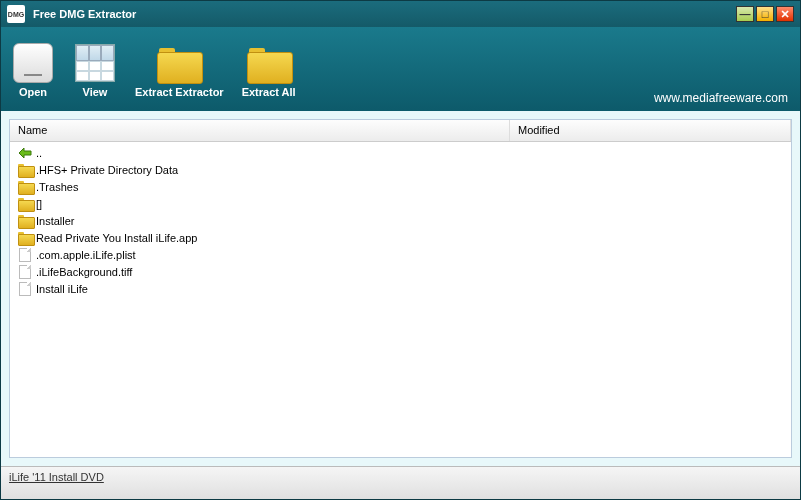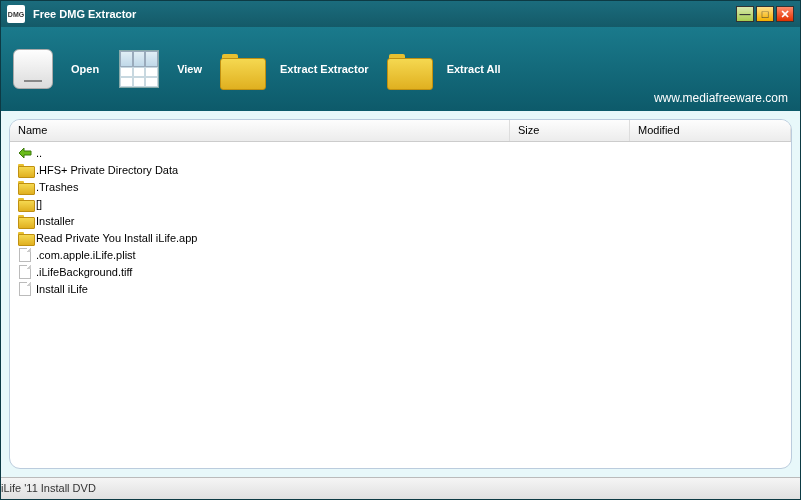--- a/index.html
+++ b/index.html
@@ -6,47 +6,47 @@
 body { background: #2a8da0; width: 801px; height: 500px; overflow: hidden; }
 .window { display: flex; flex-direction: column; width: 100%; height: 100%; border: 1px solid #0d3a44; }
 .titlebar { height: 26px; background: linear-gradient(#1b6c7d,#145a68); display: flex; align-items: center; padding: 0 6px; color: #fff; font-weight: bold; font-size: 12px; }
 .titlebar .icon { width: 18px; height: 18px; background: #fff; color: #333; font-size: 7px; font-weight: bold; display: flex; align-items: center; justify-content: center; border-radius: 2px; margin-right: 8px; }
 .titlebar .spacer { flex: 1; }
 .winbtn { width: 18px; height: 16px; margin-left: 2px; border: 1px solid #333; display: flex; align-items: center; justify-content: center; font-weight: bold; color: #333; cursor: pointer; }
 .minbtn { background: linear-gradient(#d8e8b0,#a8cc50); }
 .maxbtn { background: linear-gradient(#ffe08a,#f5b000); }
 .closebtn { background: linear-gradient(#ff8a6a,#e03000); color: #fff; }
 .toolbar { height: 84px; background: linear-gradient(#1a7a8c,#0d5a6a); display: flex; align-items: center; padding: 0 10px; position: relative; }
-.tbutton { display: flex; align-items: center; color: #fff; font-weight: bold; font-size: 12px; cursor: pointer; margin-right: 18px; gap: 16px; }
+.tbutton { display: flex; flex-direction: column; align-items: center; color: #fff; font-weight: bold; font-size: 12px; cursor: pointer; margin-right: 18px; gap: 1px; }
 .tbutton .bigicon { width: 44px; height: 44px; display: flex; align-items: center; justify-content: center; }
 .drive { width: 40px; height: 40px; border-radius: 6px; background: linear-gradient(#fefefe,#dcdcdc); border: 1px solid #aaa; position: relative; }
 .drive::after { content:""; position:absolute; bottom:6px; left:50%; transform:translateX(-50%); width:18px; height:2px; background:#888; }
 .grid { width: 40px; height: 38px; background: #fff; border: 1px solid #8aa; display: grid; grid-template-columns: repeat(3,1fr); grid-template-rows: 16px 1fr 1fr; }
 .grid div { border: 1px solid #c8d8e0; }
 .grid .hdr { background: linear-gradient(#e0eef5,#c0d8e8); border:1px solid #9ab; }
 .folderbig { width: 44px; height: 38px; position: relative; }
 .folderbig::before { content:""; position:absolute; left:2px; top:4px; width:16px; height:6px; background:#e8c030; border-radius:2px 2px 0 0; }
 .folderbig::after { content:""; position:absolute; left:0; top:8px; width:44px; height:30px; background:linear-gradient(#f5d850,#e0b020); border-radius:3px; border:1px solid #c09010; }
 .urltext { position:absolute; right:12px; bottom:6px; color:#fff; font-size:12px; }
 .content { flex: 1; background: #e8f8fa; padding: 8px; display: flex; flex-direction: column; }
-.listpanel { flex: 1; background: #fff; border: 1px solid #bcd; border-radius: 11px; overflow: hidden; display: flex; flex-direction: column; }
+.listpanel { flex: 1; background: #fff; border: 1px solid #bcd; border-radius: 0; overflow: hidden; display: flex; flex-direction: column; }
 .listheader { height: 22px; background: linear-gradient(#fdfdfd,#ececec); border-bottom: 1px solid #ccc; display: flex; }
 .listheader .col { padding: 4px 8px; border-right: 1px solid #ddd; font-size: 11px; }
 .col-name { width: 500px; } .col-size { width: 120px; } .col-mod { flex:1; }
 .listbody { flex: 1; padding: 2px 6px; overflow: auto; }
 .row { display: flex; align-items: center; height: 17px; cursor: pointer; }
 .row .ricon { width: 18px; height: 16px; margin-right: 2px; display:flex; align-items:center; justify-content:center; }
 .backarrow svg { width:14px; height:12px; }
 .foldersm { width:15px; height:12px; position: relative; }
 .foldersm::before { content:""; position:absolute; left:0; top:0; width:6px; height:3px; background:#e8c030; border-radius:1px 1px 0 0;}
 .foldersm::after { content:""; position:absolute; left:0; top:2px; width:15px; height:10px; background:linear-gradient(#f5d850,#e0b020); border-radius:1px; border:1px solid #c09010;}
 .filesm { width:12px; height:14px; background:#fff; border:1px solid #bbb; position: relative; }
 .filesm::after { content:""; position:absolute; right:-1px; top:-1px; width:4px; height:4px; background:linear-gradient(135deg,#fff 50%,#ccc 50%); }
 .row span { font-size: 11px; }
-.statusbar { height: 22px; background: linear-gradient(#f5f5f5,#e0e0e0); border-top: 1px solid #bbb; padding: 4px 0; font-size: 11px; color: #333; }
+.statusbar { height: 33px; background: linear-gradient(#f5f5f5,#e0e0e0); border-top: 1px solid #bbb; padding: 4px 8px; font-size: 11px; color: #333; text-decoration: underline; }
 </style>
 </head>
 <body>
 
 <div class="window">
   <div class="titlebar">
     <div class="icon">DMG</div>
     <span>Free DMG Extractor</span>
     <div class="spacer"></div>
     <div class="winbtn minbtn">—</div>
@@ -89,21 +89,20 @@
         </div>
       <span>Extract All</span>
     </div>
     <div class="urltext">www.mediafreeware.com</div>
   </div>
 
   <div class="content">
     <div class="listpanel">
       <div class="listheader">
         <div class="col col-name">Name</div>
-        <div class="col col-size">Size</div>
         <div class="col col-mod">Modified</div>
       </div>
       <div class="listbody" id="listbody">
           <div class="row">
             <div class="ricon backarrow">
               <svg viewBox="0 0 14 12">
                 <path d="M6 1 L1 6 L6 11 L6 8 L13 8 L13 4 L6 4 Z" fill="#6abb1a" stroke="#3a7a0a"></path>
               </svg>
             </div>
             <span>..</span>

